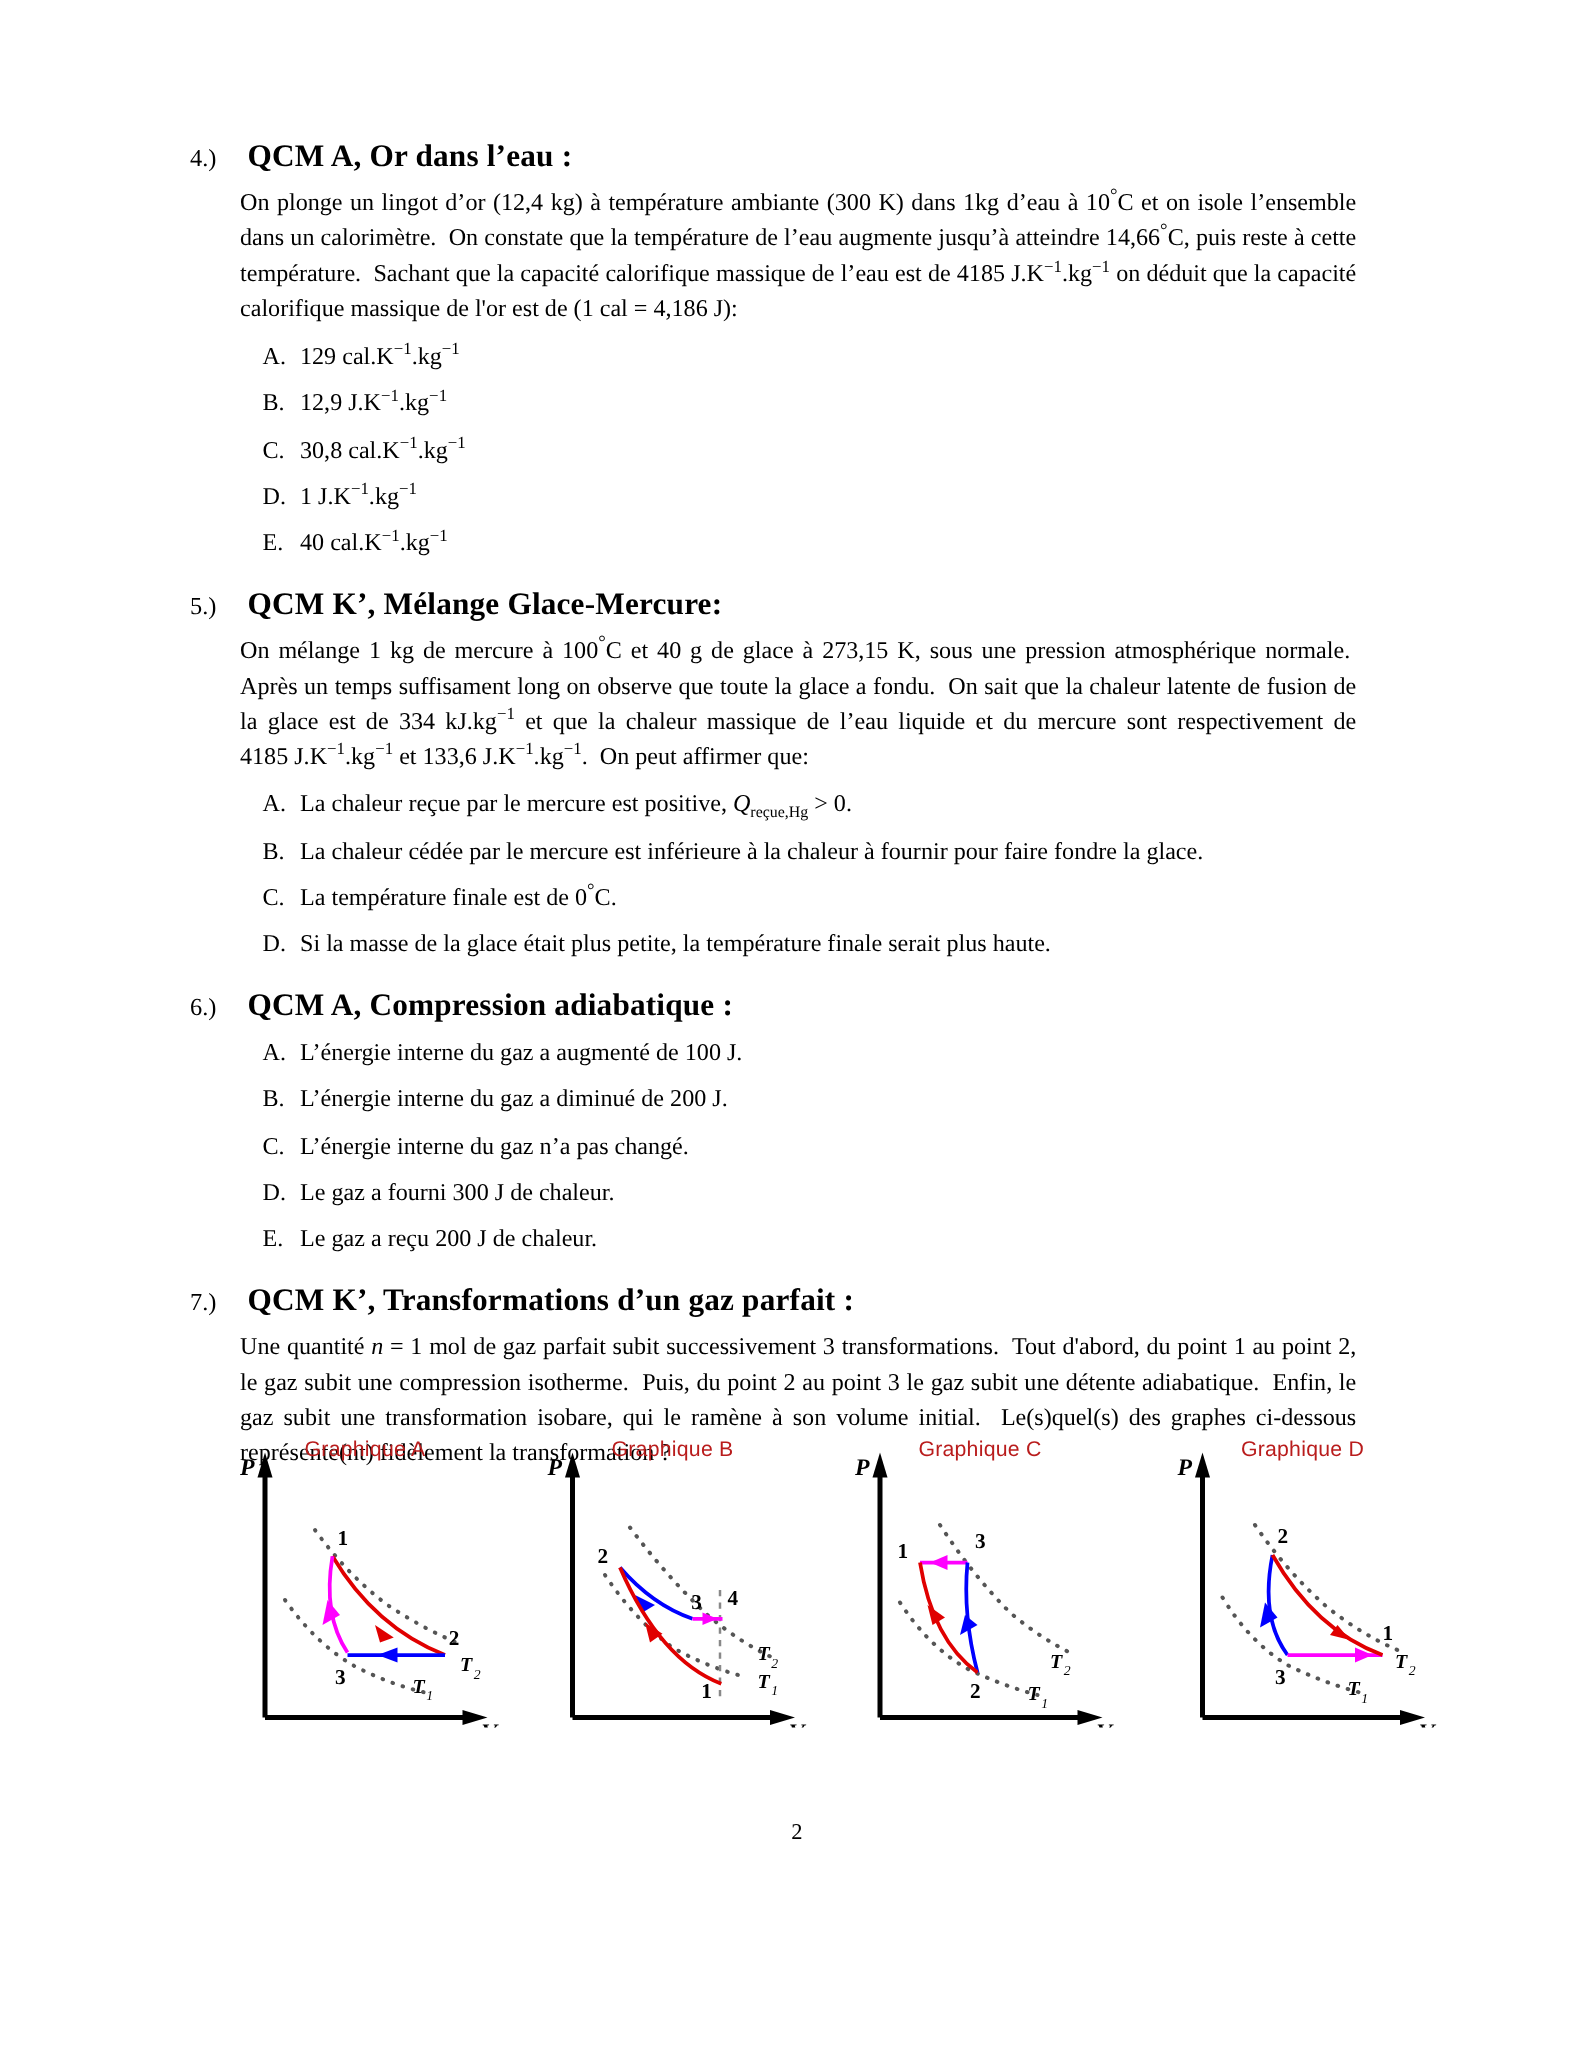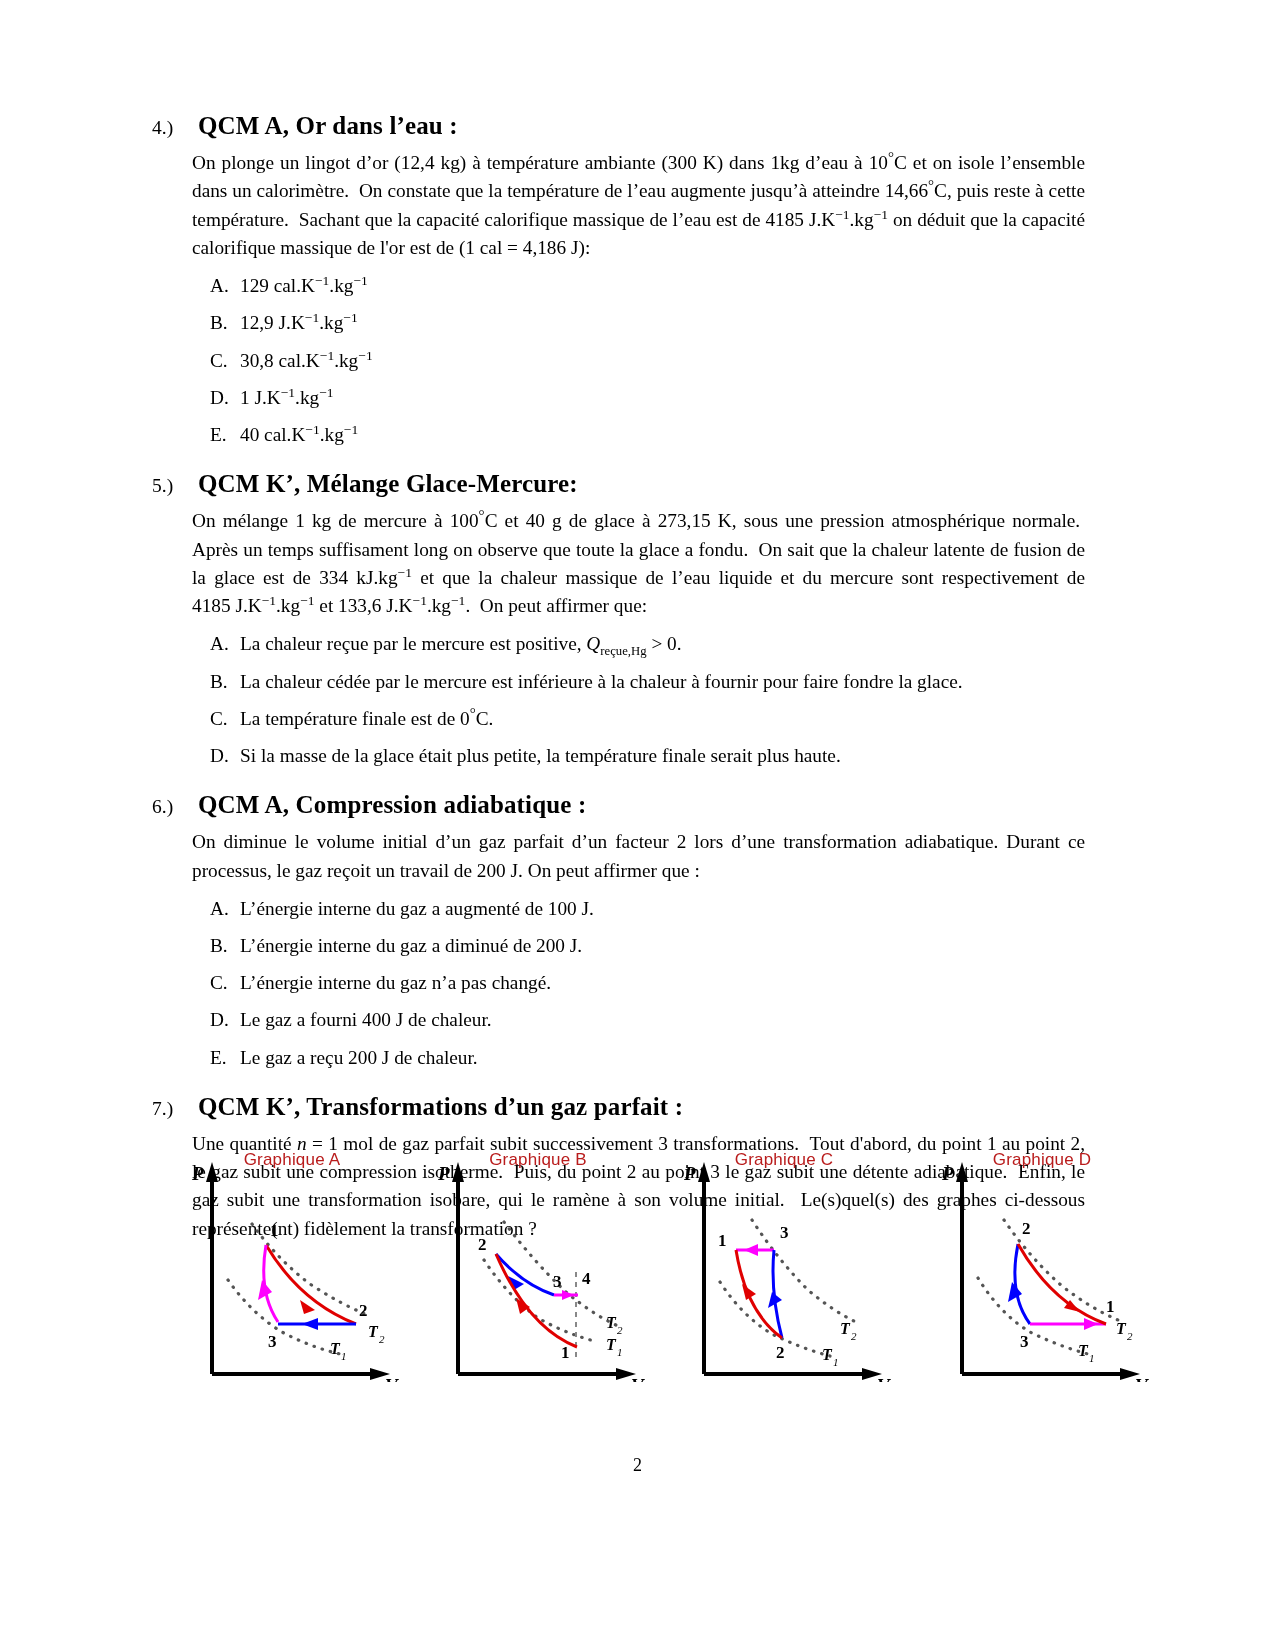--- a/index.html
+++ b/index.html
@@ -188,37 +188,36 @@
           <span class="opttxt">Si la masse de la glace était plus petite, la température finale serait plus haute.</span>
         </div>
       </div>
     </div>
 
     <div class="qblock sp-q6">
       <div class="qhead">
         <span class="qnum">6.)</span>
         <span class="qtitle">QCM A, Compression adiabatique :</span>
       </div>
-      <div class="qbody">On diminue le volume initial d’un gaz parfait d’un facteur 2 lors d’une transformation adiabatique. Durant ce processus, le gaz reçoit un travail de 200 J. On peut affirmer que :</div>
       <div class="opts">
         <div class="opt">
           <span class="optlet">A.</span>
           <span class="opttxt">L’énergie interne du gaz a augmenté de 100 J.</span>
         </div>
         <div class="opt">
           <span class="optlet">B.</span>
           <span class="opttxt">L’énergie interne du gaz a diminué de 200 J.</span>
         </div>
         <div class="opt">
           <span class="optlet">C.</span>
           <span class="opttxt">L’énergie interne du gaz n’a pas changé.</span>
         </div>
         <div class="opt">
           <span class="optlet">D.</span>
-          <span class="opttxt">Le gaz a fourni 400 J de chaleur.</span>
+          <span class="opttxt">Le gaz a fourni 300 J de chaleur.</span>
         </div>
         <div class="opt">
           <span class="optlet">E.</span>
           <span class="opttxt">Le gaz a reçu 200 J de chaleur.</span>
         </div>
       </div>
     </div>
 
     <div class="qblock sp-q7">
       <div class="qhead">

